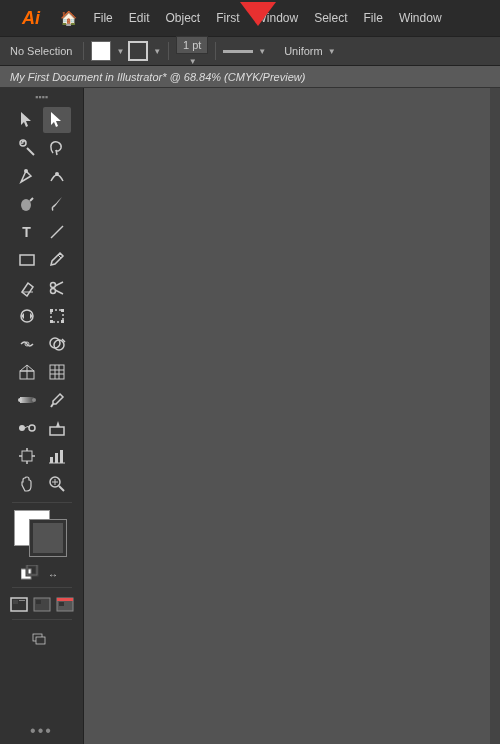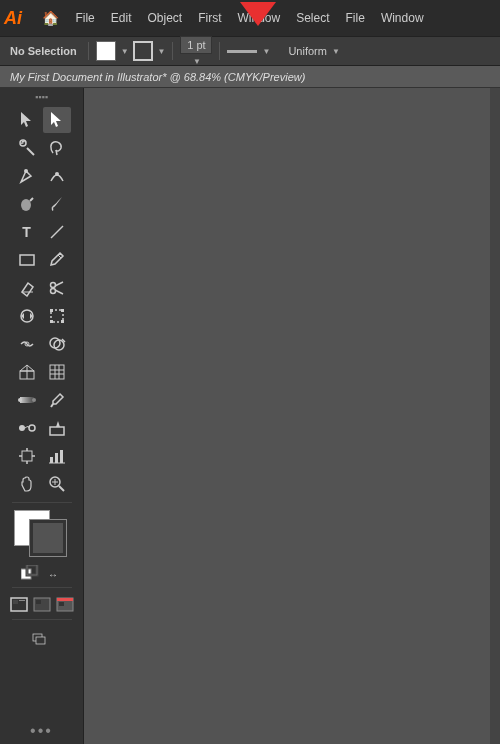--- a/index.html
+++ b/index.html
@@ -13,21 +13,21 @@
       overflow: hidden;
       position: relative;
     }
 
     
     #title-bar {
       display: flex;
       align-items: center;
       background: #2b2b2b;
       height: 36px;
-      padding: 0 4px;
+      padding: 0 22px;
       gap: 4px;
     }
     #ai-logo {
       font-size: 18px;
       font-weight: bold;
       color: #ff6a00;
       font-style: italic;
       margin-right: 4px;
       width: 30px;
     }
@@ -65,21 +65,20 @@
       height: 30px;
       padding: 0 6px;
       gap: 4px;
       border-top: 1px solid #222;
       border-bottom: 1px solid #222;
     }
     #no-selection {
       color: #ccc;
       font-size: 11px;
       padding: 2px 4px;
-      font-weight: bold;
     }
     .color-swatch {
       width: 20px;
       height: 20px;
       background: white;
       border: 1px solid #666;
       display: inline-block;
     }
     .dropdown-arrow {
       font-size: 8px;

